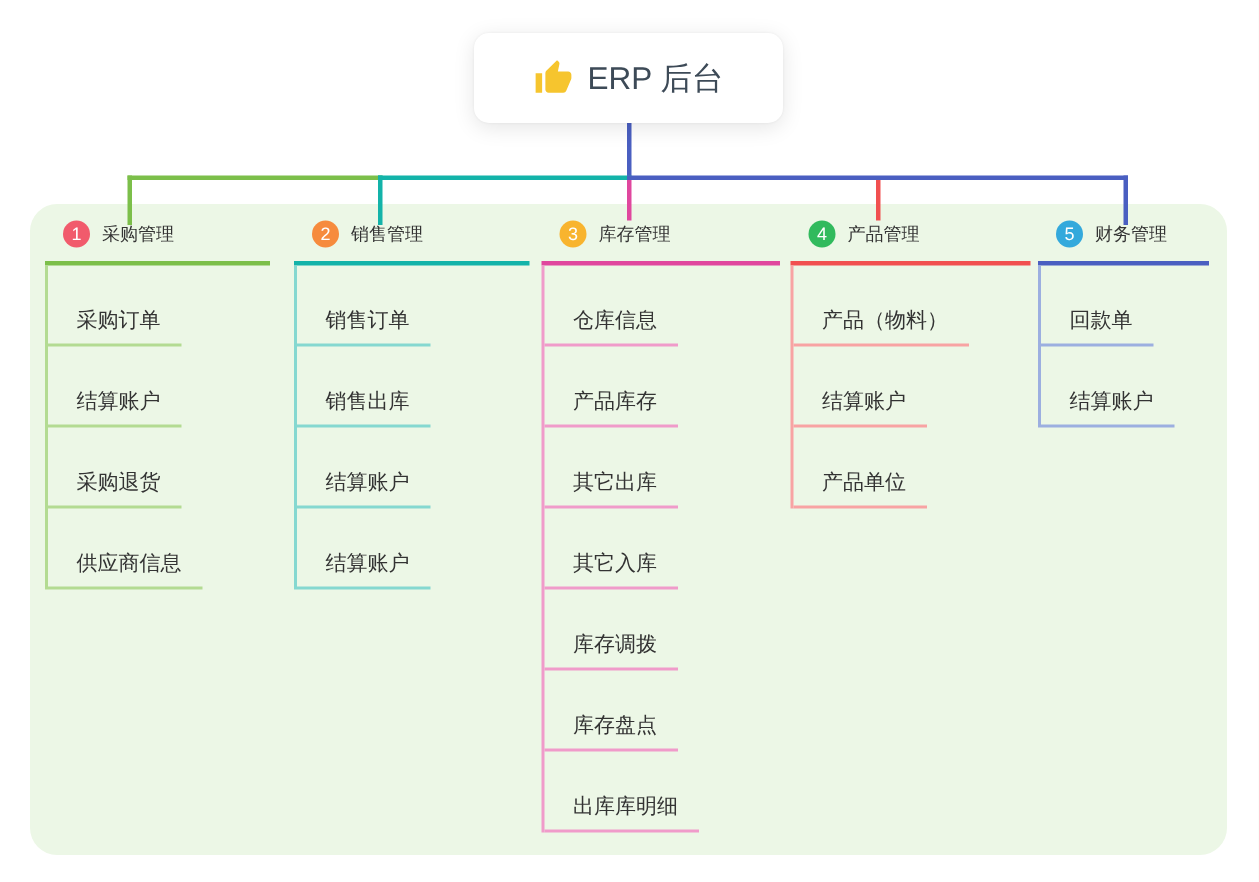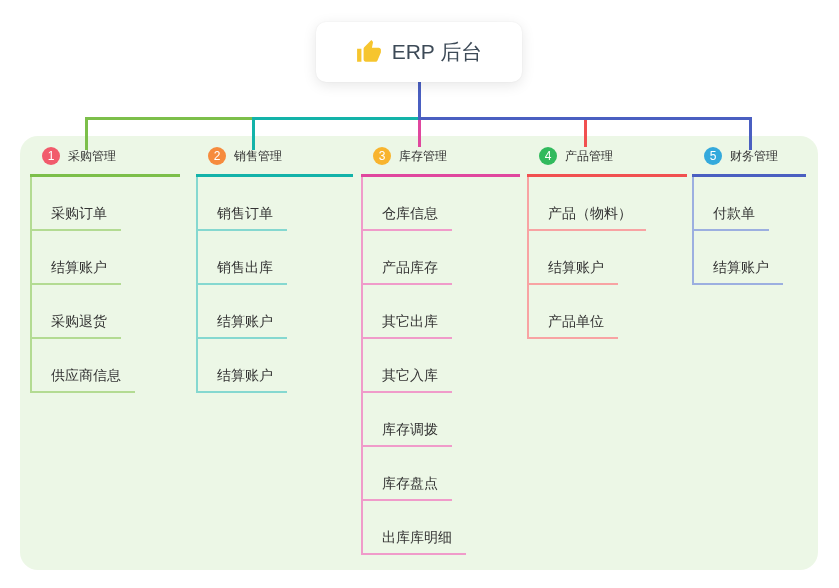--- a/index.html
+++ b/index.html
@@ -155,21 +155,21 @@
     </div>
   </div>
 
   <div class="branch" style="left: 692px; width: 114px; --accent: #4a5fc1; --light: #9cafe0; --badge: #34a9dc;">
     <div class="branch-header">
       <span class="badge">5</span>
       <span class="branch-title">财务管理</span>
     </div>
     <div class="branch-items">
       <div class="item-row">
-          <span class="item-label">付款单</span>
+          <span class="item-label">回款单</span>
         </div>
       <div class="item-row">
           <span class="item-label">结算账户</span>
         </div>
     </div>
   </div>
 
 </div>
 
 </body></html>

